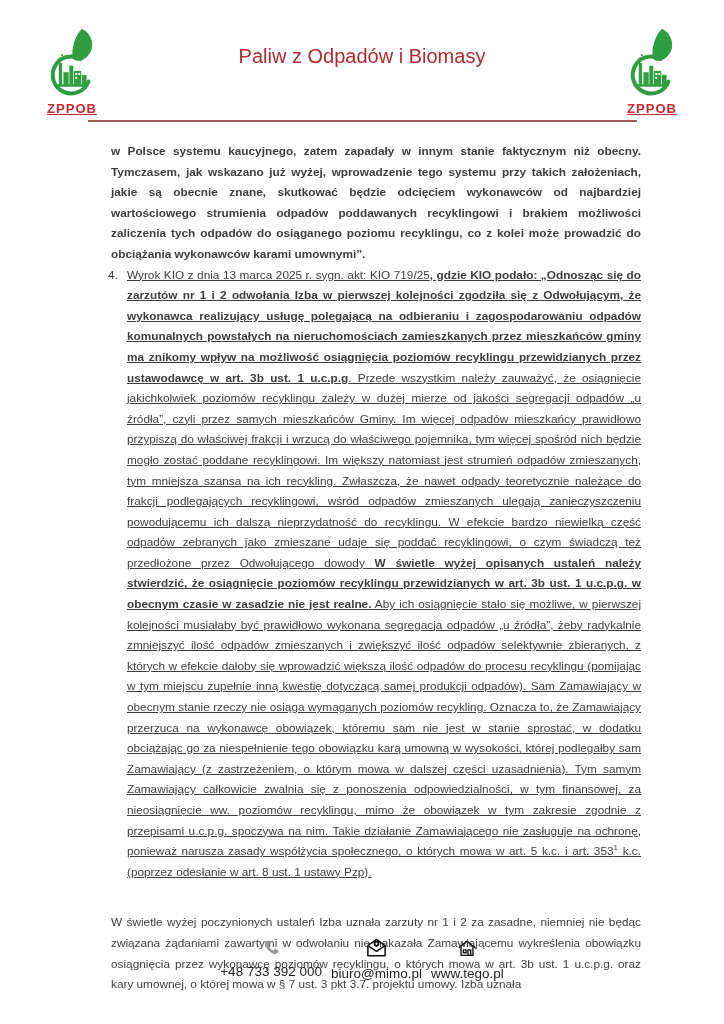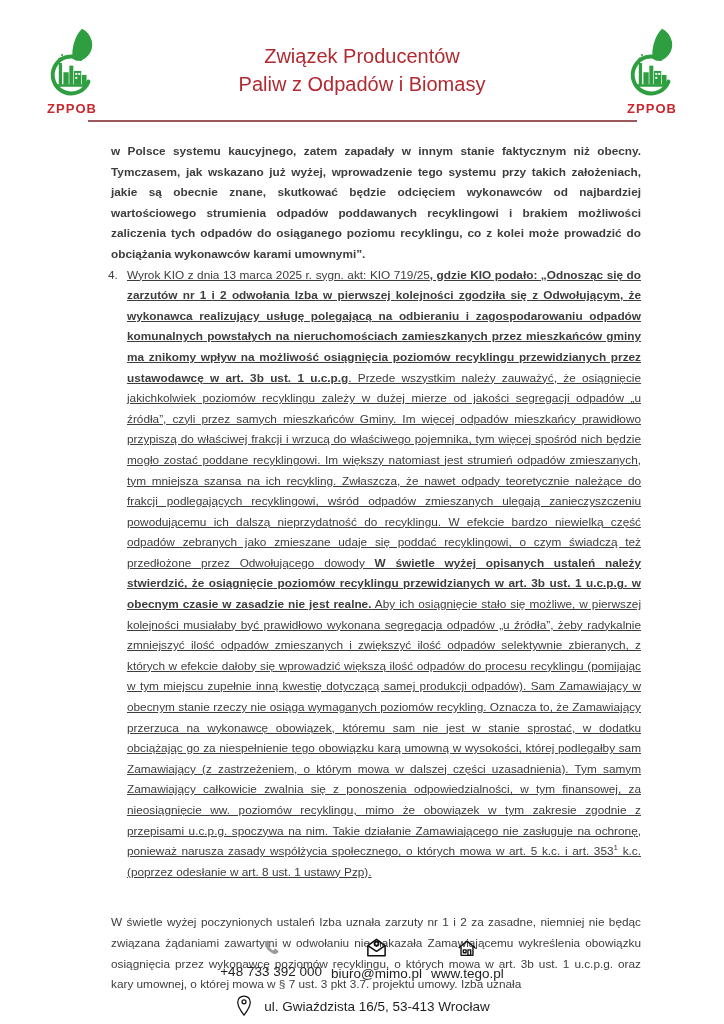--- a/index.html
+++ b/index.html
@@ -5,21 +5,21 @@
   html,body{margin:0;padding:0;background:#ffffff;}
   .page{
     position:relative;width:724px;height:1024px;background:#ffffff;
     font-family:"Liberation Sans",sans-serif;overflow:hidden;
   }
   
   .logo{position:absolute;top:26px;width:80px;text-align:center;}
   .logo.left{left:32px;}
   .logo.right{left:612px;}
   .logo svg{width:60px;height:74px;display:block;margin:0 auto;}
-  .logo-text{font-size:13px;font-weight:bold;letter-spacing:1px;margin-top:1px;}
+  .logo-text{font-size:13px;font-weight:bold;letter-spacing:1px;margin-top:1px;text-decoration:underline;}
   .title{
     position:absolute;top:42px;left:120px;right:120px;text-align:center;
     font-size:20px;line-height:28px;font-weight:400;
   }
   .rule{position:absolute;top:120px;left:88px;width:549px;height:2px;}
   
   .content{
     position:absolute;top:141px;left:108px;width:533px;
     font-size:11.8px;line-height:20.6px;text-align:justify;
   }
@@ -88,21 +88,20 @@
       <g fill="#ffffff">
         <rect x="50" y="71" width="3" height="3"></rect>
         <rect x="54.5" y="71" width="3" height="3"></rect>
         <rect x="50" y="77" width="3" height="3"></rect>
       </g>
     </svg>
     <div class="logo-text" style="color: rgb(200, 41, 47);">ZPPOB</div>
   </div>
 
   <div class="title" style="color: rgb(177, 42, 49);">
-    <div>Związek Producentów</div>
     <div>Paliw z Odpadów i Biomasy</div>
   </div>
 
   <div class="rule" style="background: rgb(158, 88, 92);"></div>
 
   <div class="content" style="color: rgb(61, 61, 61);">
       <div class="para indent"><span class="b">w Polsce systemu kaucyjnego, zatem zapadały w innym stanie faktycznym niż obecny. Tymczasem, jak wskazano już wyżej, wprowadzenie tego systemu przy takich założeniach, jakie są obecnie znane, skutkować będzie odcięciem wykonawców od najbardziej wartościowego strumienia odpadów poddawanych recyklingowi i brakiem możliwości zaliczenia tych odpadów do osiąganego poziomu recyklingu, co z kolei może prowadzić do obciążania wykonawców karami umownymi”.</span></div>
       <div class="para list">
         <span class="marker">4.</span>
         <div class="ptext"><span>Wyrok KIO z dnia 13 marca 2025 r. sygn. akt: KIO 719/25</span><span class="b">, gdzie KIO podało: „Odnosząc się do zarzutów nr 1 i 2 odwołania Izba w pierwszej kolejności zgodziła się z Odwołującym, że wykonawca realizujący usługę polegającą na odbieraniu i zagospodarowaniu odpadów komunalnych powstałych na nieruchomościach zamieszkanych przez mieszkańców gminy ma znikomy wpływ na możliwość osiągnięcia poziomów recyklingu przewidzianych przez ustawodawcę w art. 3b ust. 1 u.c.p.g</span><span>. Przede wszystkim należy zauważyć, że osiągnięcie jakichkolwiek poziomów recyklingu zależy w dużej mierze od jakości segregacji odpadów „u źródła”, czyli przez samych mieszkańców Gminy. Im więcej odpadów mieszkańcy prawidłowo przypiszą do właściwej frakcji i wrzucą do właściwego pojemnika, tym więcej spośród nich będzie mogło zostać poddane recyklingowi. Im większy natomiast jest strumień odpadów zmieszanych, tym mniejsza szansa na ich recykling. Zwłaszcza, że nawet odpady teoretycznie należące do frakcji podlegających recyklingowi, wśród odpadów zmieszanych ulegają zanieczyszczeniu powodującemu ich dalszą nieprzydatność do recyklingu. W efekcie bardzo niewielką część odpadów zebranych jako zmieszane udaje się poddać recyklingowi, o czym świadczą też przedłożone przez Odwołującego dowody </span><span class="b">W świetle wyżej opisanych ustaleń należy stwierdzić, że osiągnięcie poziomów recyklingu przewidzianych w art. 3b ust. 1 u.c.p.g. w obecnym czasie w zasadzie nie jest realne.</span><span> Aby ich osiągnięcie stało się możliwe, w pierwszej kolejności musiałaby być prawidłowo wykonana segregacja odpadów „u źródła”, żeby radykalnie zmniejszyć ilość odpadów zmieszanych i zwiększyć ilość odpadów selektywnie zbieranych, z których w efekcie dałoby się wprowadzić większą ilość odpadów do procesu recyklingu (pomijając w tym miejscu zupełnie inną kwestię dotyczącą samej produkcji odpadów). Sam Zamawiający w obecnym stanie rzeczy nie osiąga wymaganych poziomów recykling. Oznacza to, że Zamawiający przerzuca na wykonawcę obowiązek, któremu sam nie jest w stanie sprostać, w dodatku obciążając go za niespełnienie tego obowiązku karą umowną w wysokości, której podlegałby sam Zamawiający (z zastrzeżeniem, o którym mowa w dalszej części uzasadnienia). Tym samym Zamawiający całkowicie zwalnia się z ponoszenia odpowiedzialności, w tym finansowej, za nieosiągnięcie ww. poziomów recyklingu, mimo że obowiązek w tym zakresie zgodnie z przepisami u.c.p.g. spoczywa na nim. Takie działanie Zamawiającego nie zasługuje na ochronę, ponieważ narusza zasady współżycia społecznego, o których mowa w art. 5 k.c. i art. 353</span><sup>1</sup><span> k.c. (poprzez odesłanie w art. 8 ust. 1 ustawy Pzp).</span></div>
@@ -136,24 +135,15 @@
           <svg width="22" height="22" viewBox="0 0 24 24" fill="none" stroke="#111111" stroke-width="1.5" stroke-linejoin="round">
             <path d="M3 12 L12 4.5 L21 12"></path>
             <path d="M5.5 10.5 V20 H18.5 V10.5"></path>
             <rect x="8" y="14" width="3" height="3.2"></rect>
             <rect x="13" y="14" width="3" height="6"></rect>
           </svg>
         </span>
         <span>www.tego.pl</span>
       </span>
     </div>
-    <div class="addr-row">
-      <span class="ficon">
-        <svg width="20" height="24" viewBox="0 0 24 28" fill="none" stroke="#111111" stroke-width="1.5">
-          <path d="M12 2 C7.6 2 4.5 5.2 4.5 9.4 C4.5 15 12 25 12 25 C12 25 19.5 15 19.5 9.4 C19.5 5.2 16.4 2 12 2 Z" stroke-linejoin="round"></path>
-          <circle cx="12" cy="9" r="2.4"></circle>
-        </svg>
-      </span>
-      <span>ul. Gwiaździsta 16/5, 53-413 Wrocław</span>
-    </div>
   </div>
 
 </div>
 
 </body></html>

